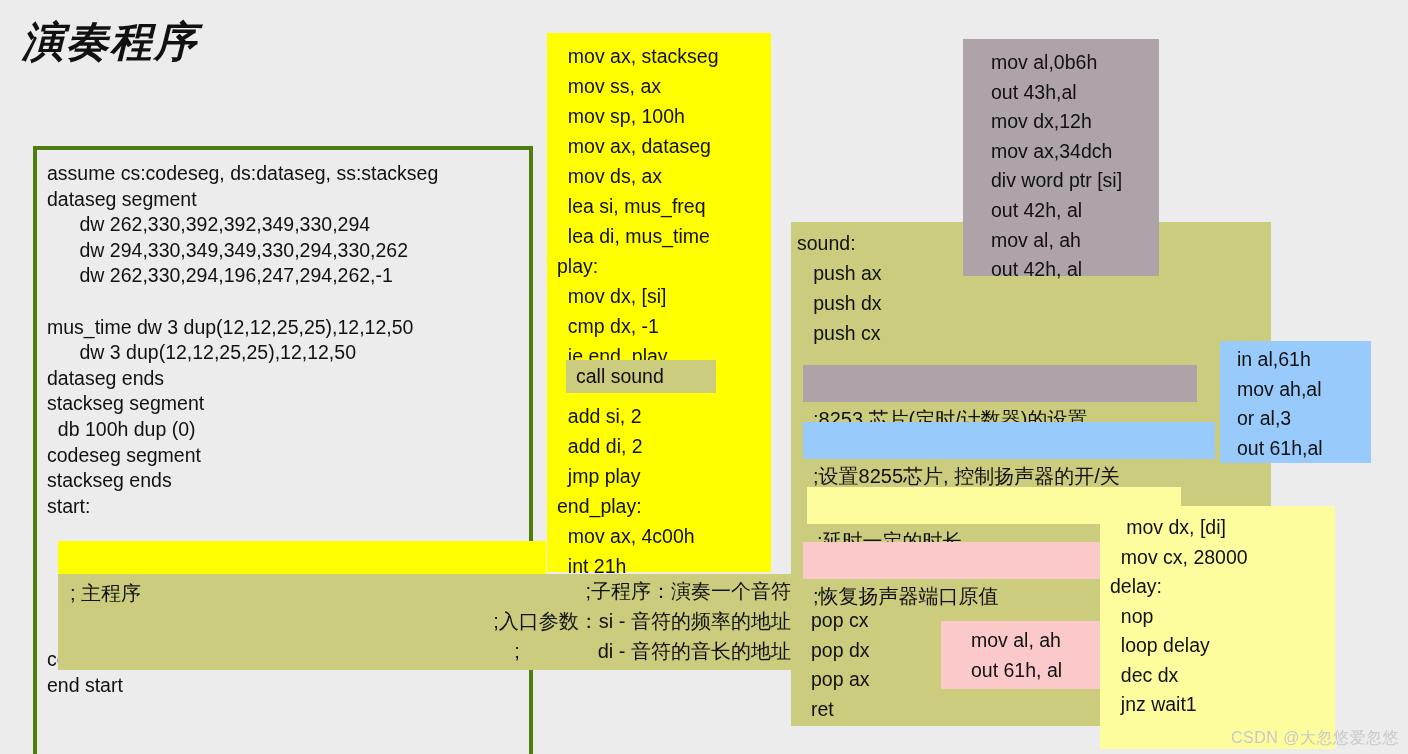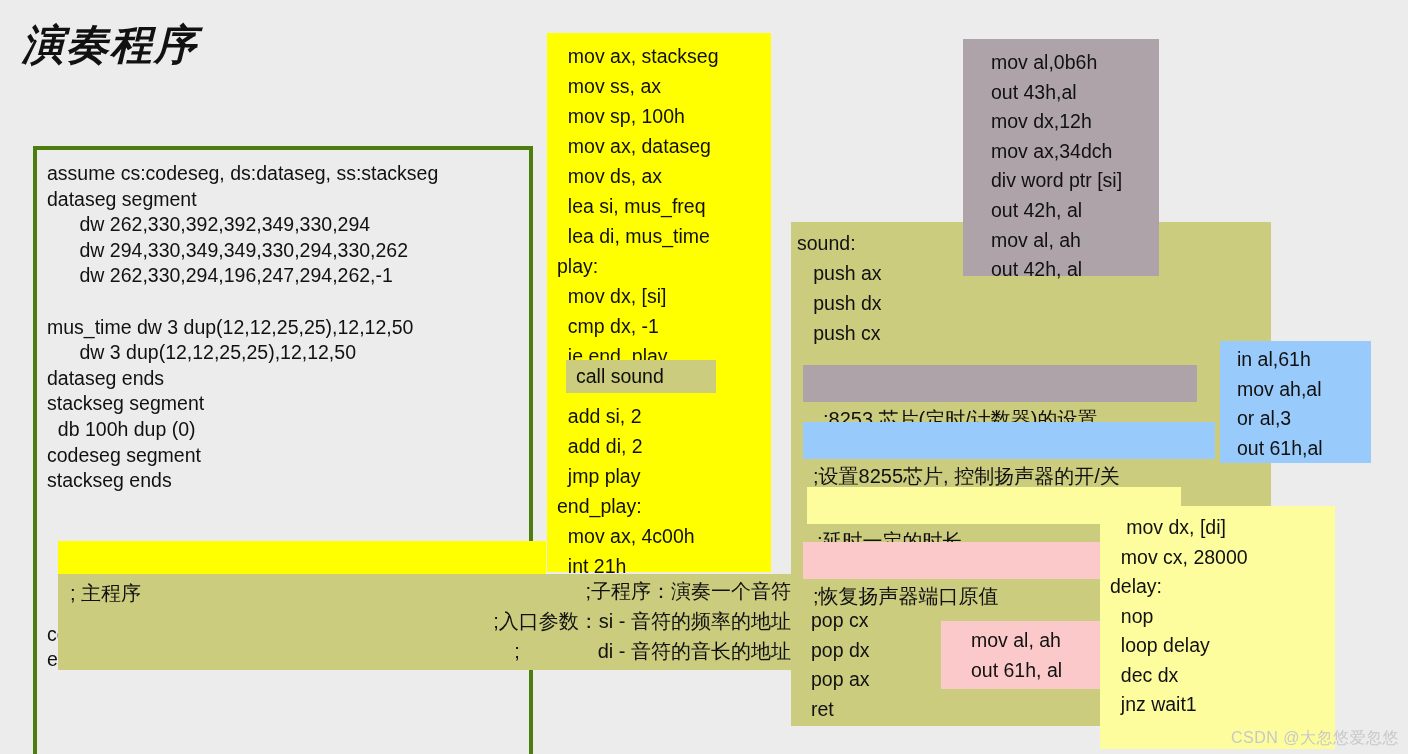--- a/index.html
+++ b/index.html
@@ -14,21 +14,21 @@
     overflow: hidden;
     font-family: "Liberation Sans", "DejaVu Sans", sans-serif;
     color: #0d0d0d;
   }
   .abs { position: absolute; }
 
   
   #slide-title {
     left: 22px;
     top: 22px;
-    font-family: Liberation Sans, sans-serif;
+    font-family: Liberation Mono, monospace;
     font-size: 42px;
     font-weight: bold;
     font-style: italic;
     letter-spacing: 2px;
     color: #111;
     line-height: 1.1;
     white-space: nowrap;
   }
 
   
@@ -95,21 +95,21 @@
   #sound-proc-panel {
     left: 791px; top: 222px; width: 480px; height: 504px;
   }
   #sound-proc-head {
     position: absolute; left: 797px; top: 228px;
   }
   #sound-proc-head .codeline { line-height: 30px; }
 
   #comment-8253 {
     left: 803px; top: 365px; width: 394px; height: 37px;
-    padding: 3px 0 0 20px;
+    padding: 3px 0 0 10px;
   }
   #comment-8253 .codeline { font-size: 20px; line-height: 30px; }
 
   #comment-8255 {
     left: 803px; top: 422px; width: 412px; height: 37px;
     padding: 3px 0 0 10px;
   }
   #comment-8255 .codeline { font-size: 20px; line-height: 30px; }
 
   #speaker-on-panel {
@@ -183,20 +183,21 @@
       <div class="codeline">      dw 294,330,349,349,330,294,330,262</div>
       <div class="codeline">      dw 262,330,294,196,247,294,262,-1</div>
       <div class="codeline">&nbsp;</div>
       <div class="codeline">mus_time dw 3 dup(12,12,25,25),12,12,50</div>
       <div class="codeline">      dw 3 dup(12,12,25,25),12,12,50</div>
       <div class="codeline">dataseg ends</div>
       <div class="codeline">stackseg segment</div>
       <div class="codeline">  db 100h dup (0)</div>
       <div class="codeline">codeseg segment</div>
       <div class="codeline">stackseg ends</div>
+      <div class="codeline">start:</div>
       <div class="codeline">&nbsp;</div>
       <div class="codeline">&nbsp;</div>
       <div class="codeline">&nbsp;</div>
       <div class="codeline">&nbsp;</div>
       <div class="codeline">&nbsp;</div>
       <div class="codeline">codeseg ends</div>
       <div class="codeline">end start</div>
     </div>
 </div>
 

